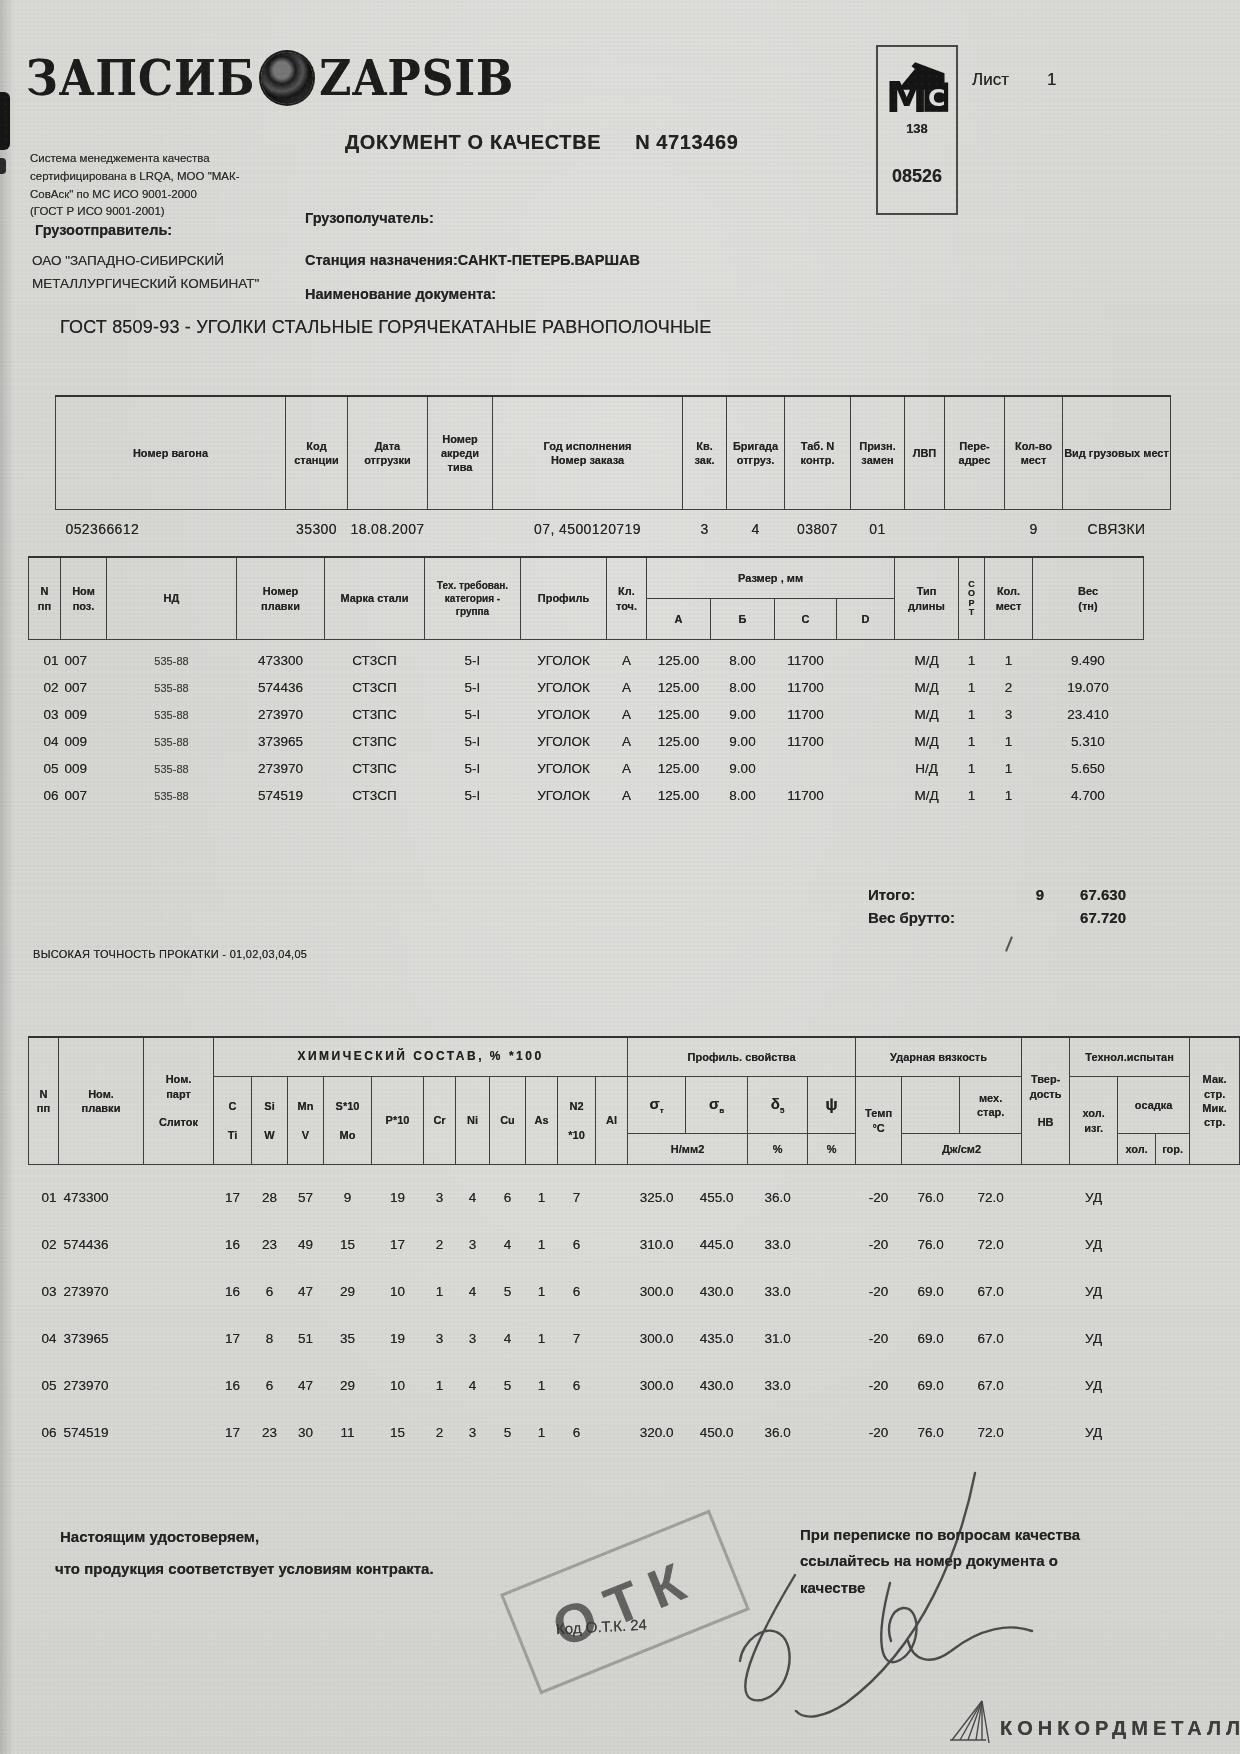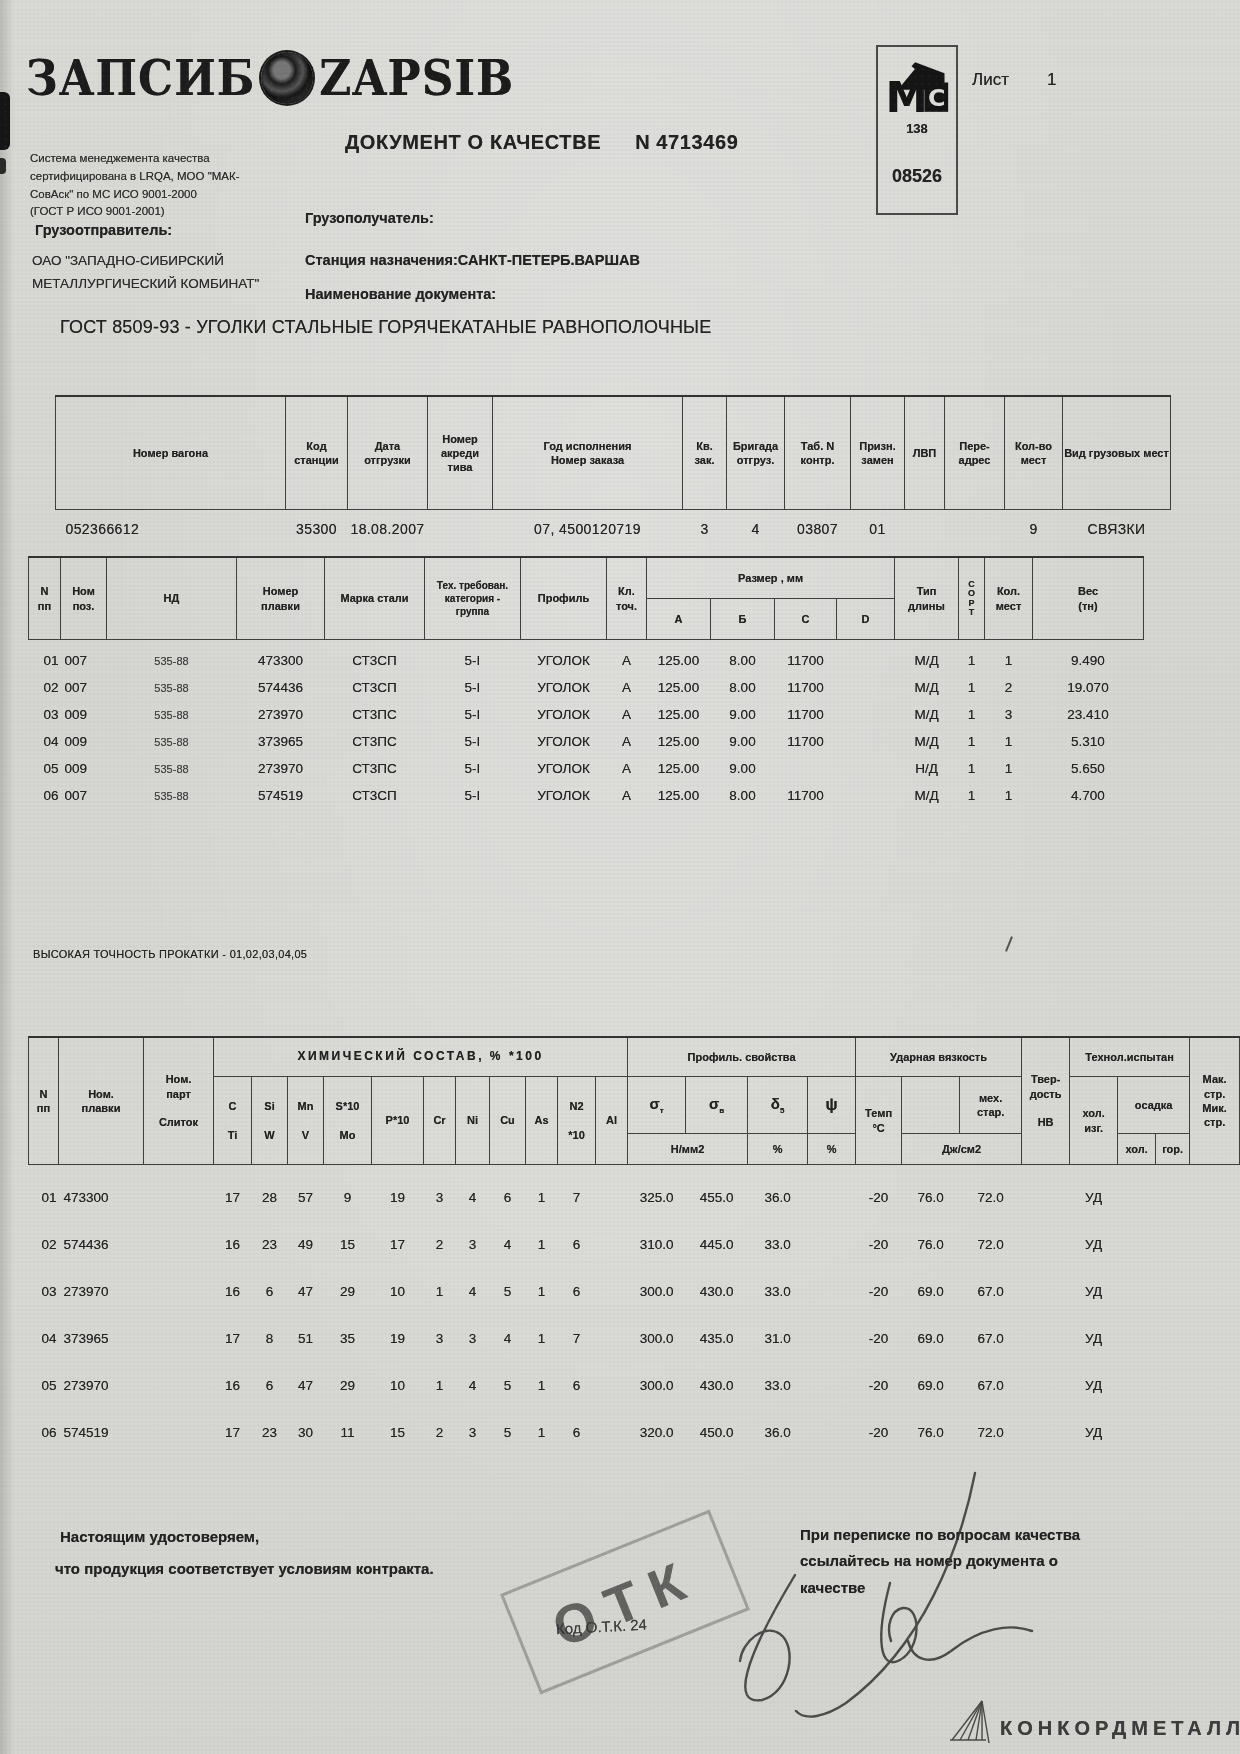--- a/index.html
+++ b/index.html
@@ -373,20 +373,32 @@
           <td>11700</td>
           <td></td>
           <td>М/Д</td>
           <td>1</td>
           <td>1</td>
           <td>4.700</td>
         </tr>
       </tbody>
   </table>
 
+  <div class="totals">
+    <div class="row">
+      <span class="l">Итого:</span>
+      <span class="c">9</span>
+      <span class="v">67.630</span>
+    </div>
+    <div class="row">
+      <span class="l">Вес брутто:</span>
+      <span class="c"></span>
+      <span class="v">67.720</span>
+    </div>
+  </div>
   <div class="tick"></div>
 
   <div class="txt note">ВЫСОКАЯ ТОЧНОСТЬ ПРОКАТКИ   - 01,02,03,04,05</div>
 
   <table id="chem">
     <colgroup>
       <col style="width:30px">
         <col style="width:85px">
         <col style="width:70px">
       <col style="width:38px">

